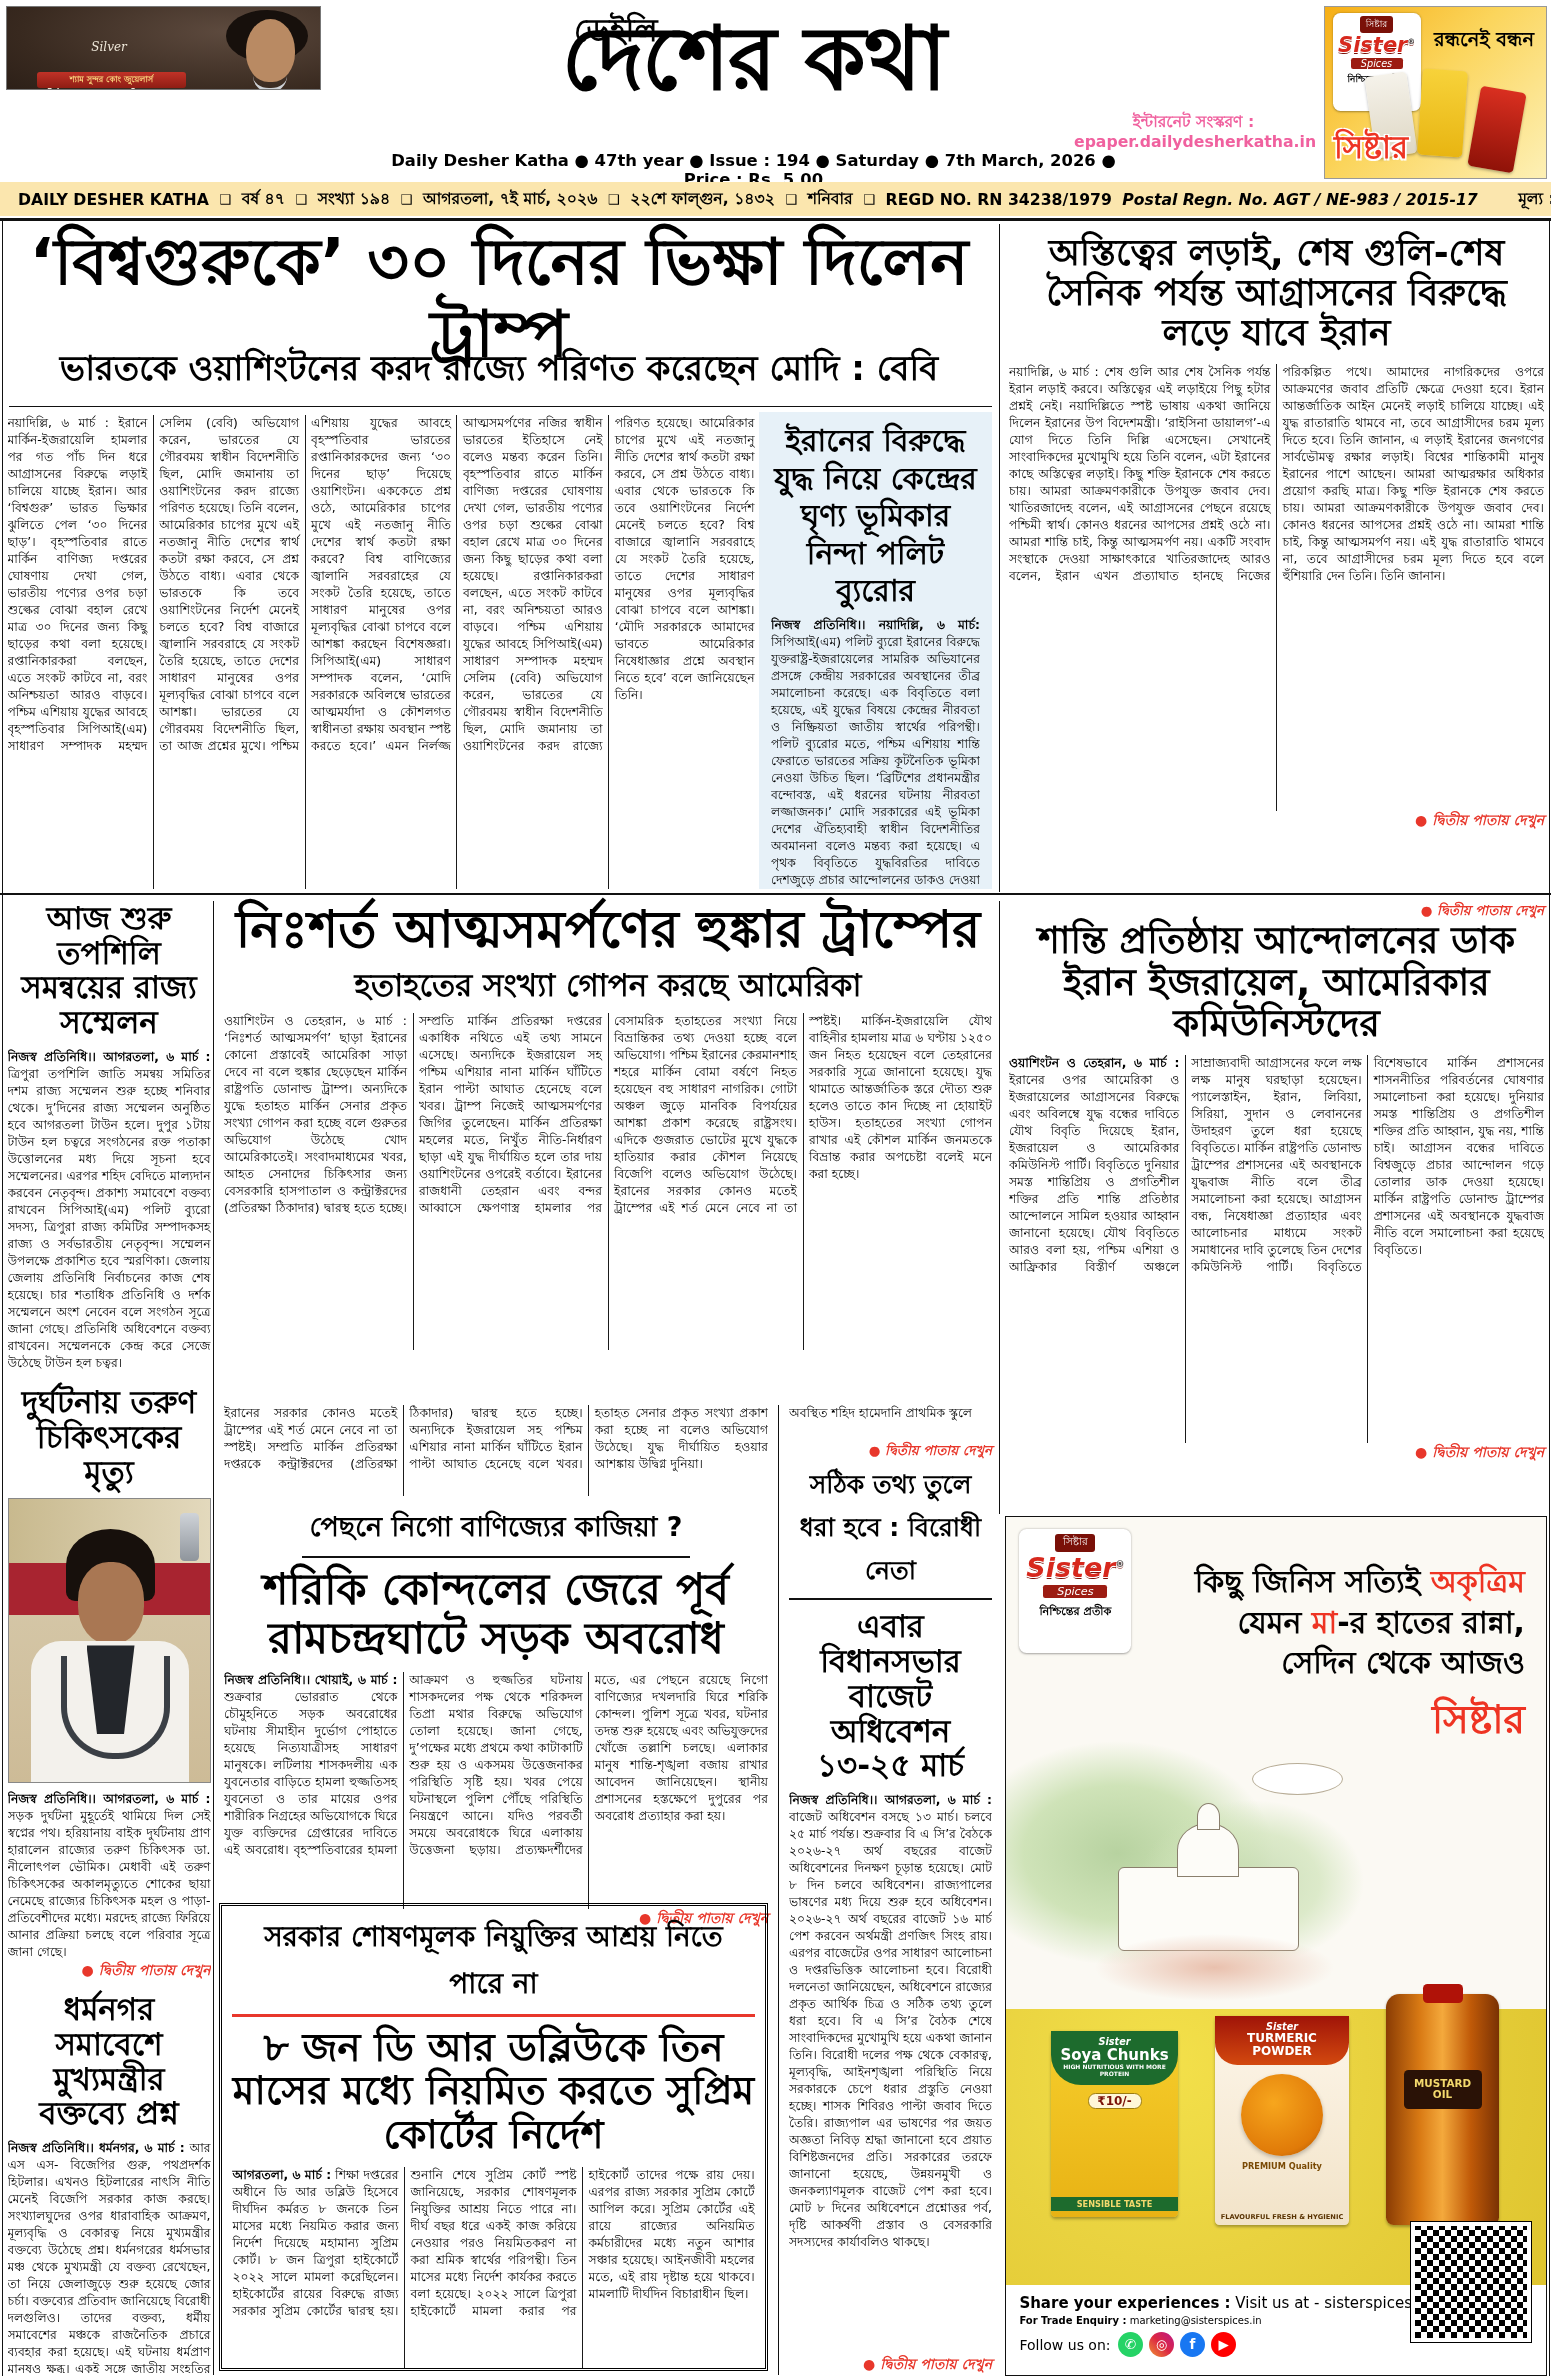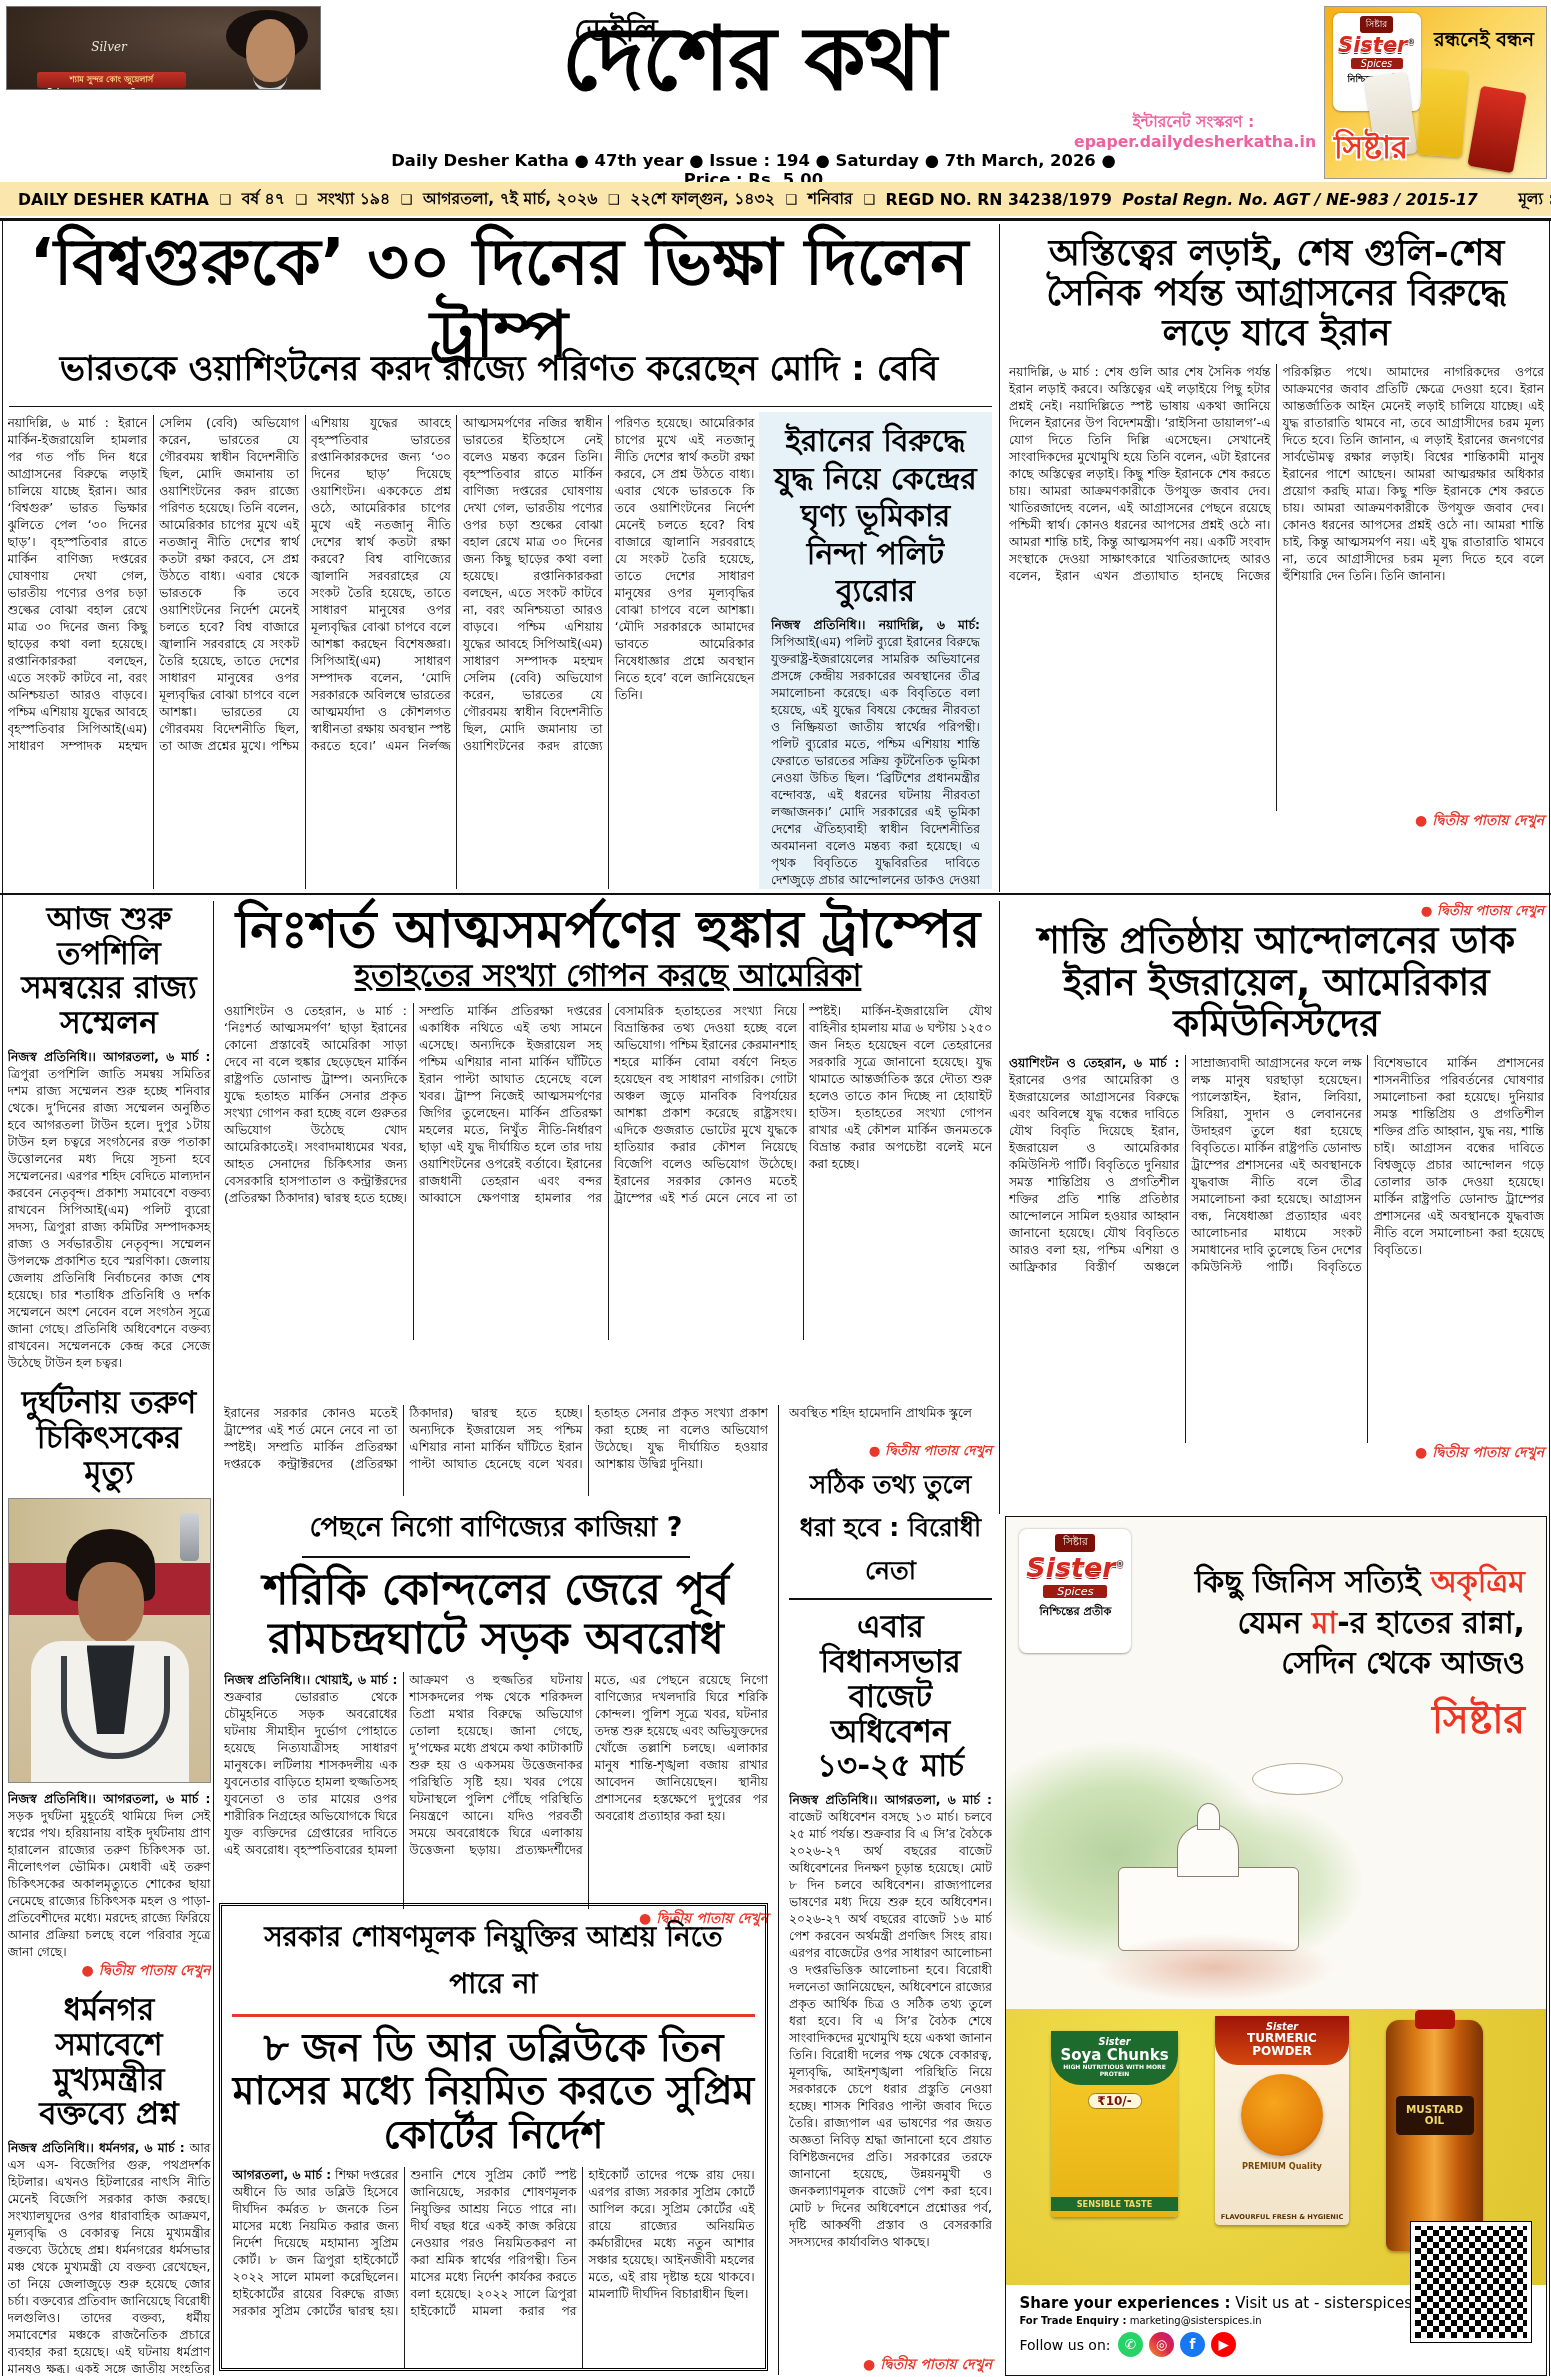--- a/index.html
+++ b/index.html
@@ -171,21 +171,21 @@
     <div class="cont">● দ্বিতীয় পাতায় দেখুন</div>
 
     <div class="hl" style="font-size:31px;margin-top:12px;">ধর্মনগর সমাবেশে মুখ্যমন্ত্রীর বক্তব্যে প্রশ্ন</div>
     <div class="body-text" style="margin-top:9px;"><span class="byl">নিজস্ব প্রতিনিধি।। ধর্মনগর, ৬ মার্চ :</span> <span>আর এস এস- বিজেপির গুরু, পথপ্রদর্শক হিটলার। এখনও হিটলারের নাৎসি নীতি মেনেই বিজেপি সরকার কাজ করছে। সংখ্যালঘুদের ওপর ধারাবাহিক আক্রমণ, মূল্যবৃদ্ধি ও বেকারত্ব নিয়ে মুখ্যমন্ত্রীর বক্তব্যে উঠেছে প্রশ্ন। ধর্মনগরের ধর্মসভার মঞ্চ থেকে মুখ্যমন্ত্রী যে বক্তব্য রেখেছেন, তা নিয়ে জেলাজুড়ে শুরু হয়েছে জোর চর্চা। বক্তব্যের প্রতিবাদ জানিয়েছে বিরোধী দলগুলিও। তাদের বক্তব্য, ধর্মীয় সমাবেশের মঞ্চকে রাজনৈতিক প্রচারে ব্যবহার করা হয়েছে। এই ঘটনায় ধর্মপ্রাণ মানুষও ক্ষুব্ধ। একই সঙ্গে জাতীয় সংহতির প্রশ্ন ও জাতীয় পতাকার অবমাননা নিয়েও উঠেছে প্রশ্ন। বিষয়টি নিয়ে তদন্তের দাবি উঠেছে বিভিন্ন মহল থেকে।</span></div>
 
   </div>
   <div class="vr" style="left:213px;top:901px;height:1474px;"></div>
 
   <div class="abs" style="left:224px;top:901px;width:768px;">
     <div class="hl" style="font-size:51px;">নিঃশর্ত আত্মসমর্পণের হুঙ্কার ট্রাম্পের</div>
-    <div class="hl" style="font-size:31px;font-weight:800;margin-top:0;text-decoration:underline;">হতাহতের সংখ্যা গোপন করছে আমেরিকা</div>
+    <div class="hl" style="font-size:31px;font-weight:800;margin-top:10px;">হতাহতের সংখ্যা গোপন করছে আমেরিকা</div>
     <div class="body-text cols4" style="margin-top:10.4px;height:337px;"><span class="byl"></span> <span>ওয়াশিংটন ও তেহরান, ৬ মার্চ : ‘নিঃশর্ত আত্মসমর্পণ’ ছাড়া ইরানের কোনো প্রস্তাবেই আমেরিকা সাড়া দেবে না বলে হুঙ্কার ছেড়েছেন মার্কিন রাষ্ট্রপতি ডোনাল্ড ট্রাম্প। অন্যদিকে যুদ্ধে হতাহত মার্কিন সেনার প্রকৃত সংখ্যা গোপন করা হচ্ছে বলে গুরুতর অভিযোগ উঠেছে খোদ আমেরিকাতেই। সংবাদমাধ্যমের খবর, আহত সেনাদের চিকিৎসার জন্য বেসরকারি হাসপাতাল ও কন্ট্রাক্টরদের (প্রতিরক্ষা ঠিকাদার) দ্বারস্থ হতে হচ্ছে। সম্প্রতি মার্কিন প্রতিরক্ষা দপ্তরের একাধিক নথিতে এই তথ্য সামনে এসেছে। অন্যদিকে ইজরায়েল সহ পশ্চিম এশিয়ার নানা মার্কিন ঘাঁটিতে ইরান পাল্টা আঘাত হেনেছে বলে খবর। ট্রাম্প নিজেই আত্মসমর্পণের জিগির তুলেছেন। মার্কিন প্রতিরক্ষা মহলের মতে, নিখুঁত নীতি-নির্ধারণ ছাড়া এই যুদ্ধ দীর্ঘায়িত হলে তার দায় ওয়াশিংটনের ওপরেই বর্তাবে। ইরানের রাজধানী তেহরান এবং বন্দর আব্বাসে ক্ষেপণাস্ত্র হামলার পর বেসামরিক হতাহতের সংখ্যা নিয়ে বিভ্রান্তিকর তথ্য দেওয়া হচ্ছে বলে অভিযোগ। পশ্চিম ইরানের কেরমানশাহ শহরে মার্কিন বোমা বর্ষণে নিহত হয়েছেন বহু সাধারণ নাগরিক। গোটা অঞ্চল জুড়ে মানবিক বিপর্যয়ের আশঙ্কা প্রকাশ করেছে রাষ্ট্রসংঘ। এদিকে গুজরাত ভোটের মুখে যুদ্ধকে হাতিয়ার করার কৌশল নিয়েছে বিজেপি বলেও অভিযোগ উঠেছে। ইরানের সরকার কোনও মতেই ট্রাম্পের এই শর্ত মেনে নেবে না তা স্পষ্টই। মার্কিন-ইজরায়েলি যৌথ বাহিনীর হামলায় মাত্র ৬ ঘণ্টায় ১২৫০ জন নিহত হয়েছেন বলে তেহরানের সরকারি সূত্রে জানানো হয়েছে। যুদ্ধ থামাতে আন্তর্জাতিক স্তরে দৌত্য শুরু হলেও তাতে কান দিচ্ছে না হোয়াইট হাউস। হতাহতের সংখ্যা গোপন রাখার এই কৌশল মার্কিন জনমতকে বিভ্রান্ত করার অপচেষ্টা বলেই মনে করা হচ্ছে।</span></div>
   </div>
   <div class="vr" style="left:999px;top:901px;height:613px;"></div>
 
   <div class="abs" style="left:1009px;top:901px;width:535px;">
     <div class="cont" style="font-size:13.4px;">● দ্বিতীয় পাতায় দেখুন</div>
     <div class="hl" style="font-size:37px;">শান্তি প্রতিষ্ঠায় আন্দোলনের ডাক ইরান ইজরায়েল, আমেরিকার কমিউনিস্টদের</div>
     <div class="body-text cols3" style="margin-top:10.4px;height:388px;"><span class="byl">ওয়াশিংটন ও তেহরান, ৬ মার্চ :</span> <span>ইরানের ওপর আমেরিকা ও ইজরায়েলের আগ্রাসনের বিরুদ্ধে এবং অবিলম্বে যুদ্ধ বন্ধের দাবিতে যৌথ বিবৃতি দিয়েছে ইরান, ইজরায়েল ও আমেরিকার কমিউনিস্ট পার্টি। বিবৃতিতে দুনিয়ার সমস্ত শান্তিপ্রিয় ও প্রগতিশীল শক্তির প্রতি শান্তি প্রতিষ্ঠার আন্দোলনে সামিল হওয়ার আহ্বান জানানো হয়েছে। যৌথ বিবৃতিতে আরও বলা হয়, পশ্চিম এশিয়া ও আফ্রিকার বিস্তীর্ণ অঞ্চলে সাম্রাজ্যবাদী আগ্রাসনের ফলে লক্ষ লক্ষ মানুষ ঘরছাড়া হয়েছেন। প্যালেস্তাইন, ইরান, লিবিয়া, সিরিয়া, সুদান ও লেবাননের উদাহরণ তুলে ধরা হয়েছে বিবৃতিতে। মার্কিন রাষ্ট্রপতি ডোনাল্ড ট্রাম্পের প্রশাসনের এই অবস্থানকে যুদ্ধবাজ নীতি বলে তীব্র সমালোচনা করা হয়েছে। আগ্রাসন বন্ধ, নিষেধাজ্ঞা প্রত্যাহার এবং আলোচনার মাধ্যমে সংকট সমাধানের দাবি তুলেছে তিন দেশের কমিউনিস্ট পার্টি। বিবৃতিতে বিশেষভাবে মার্কিন প্রশাসনের শাসননীতির পরিবর্তনের ঘোষণার সমালোচনা করা হয়েছে। দুনিয়ার সমস্ত শান্তিপ্রিয় ও প্রগতিশীল শক্তির প্রতি আহ্বান, যুদ্ধ নয়, শান্তি চাই। আগ্রাসন বন্ধের দাবিতে বিশ্বজুড়ে প্রচার আন্দোলন গড়ে তোলার ডাক দেওয়া হয়েছে। মার্কিন রাষ্ট্রপতি ডোনাল্ড ট্রাম্পের প্রশাসনের এই অবস্থানকে যুদ্ধবাজ নীতি বলে সমালোচনা করা হয়েছে বিবৃতিতে।</span></div>
     <div class="cont">● দ্বিতীয় পাতায় দেখুন</div>
   </div>
@@ -253,21 +253,21 @@
     <div class="pack" style="left:209px;top:499px;width:134px;height:209px;background:linear-gradient(#fdf6ea,#f2e3c8);">
       <div style="background:linear-gradient(#a01408,#d3490f);border-radius:0 0 22.4px 22.4px;padding:4.5px 3px 6px;" class="prod-label">
         <div style="font-size:9.7px;font-style:italic;">Sister</div>
         <div style="font-size:12px;">TURMERIC POWDER</div>
       </div>
       <div style="margin:9px auto 0;width:82px;height:82px;border-radius:50%;background:radial-gradient(circle at 40% 35%,#f7a61d,#e07a08 70%,#9c4a05);box-shadow:0 2.2px 4.5px rgba(0,0,0,.25);"></div>
       <div style="text-align:center;font-size:8.2px;font-weight:800;color:#7a4a05;margin-top:4.5px;">PREMIUM Quality</div>
       <div style="position:absolute;bottom:4.5px;left:0;right:0;text-align:center;font-size:6.7px;font-weight:800;color:#5a3404;">FLAVOURFUL FRESH &amp; HYGIENIC</div>
     </div>
 
-    <div class="pack" style="left:380px;top:503px;width:97px;height:231px;background:linear-gradient(90deg,#8a3c04,#d97a14 30%,#f4a93c 50%,#c05a08 75%,#7a3204);border-radius:13.4px 13.4px 7.5px 7.5px;">
+    <div class="pack" style="left:380px;top:477px;width:113px;height:231px;background:linear-gradient(90deg,#8a3c04,#d97a14 30%,#f4a93c 50%,#c05a08 75%,#7a3204);border-radius:13.4px 13.4px 7.5px 7.5px;">
       <div style="margin:-10.4px auto 0;width:40px;height:19.4px;background:#b01208;border-radius:4.5px;"></div>
       <div style="margin:67px auto 0;width:72px;background:#2a1206;border-radius:4.5px;padding:7.5px 3px;" class="prod-label">
         <div style="font-size:10.4px;color:#f3d96d;">MUSTARD OIL</div>
       </div>
     </div>
 
     <div class="abs" style="left:0;top:768px;width:540px;height:90px;background:#fff;padding:9px 13.4px;box-sizing:border-box;">
       <div style="font-size:15px;"><span style="font-weight:900;">Share your experiences :</span> <span>Visit us at - sisterspices.in</span></div>
       <div style="font-size:10px;margin-top:3px;"><span style="font-weight:900;">For Trade Enquiry :</span> <span>marketing@sisterspices.in</span></div>
       <div style="font-size:14px;margin-top:6px;display:flex;align-items:center;">

